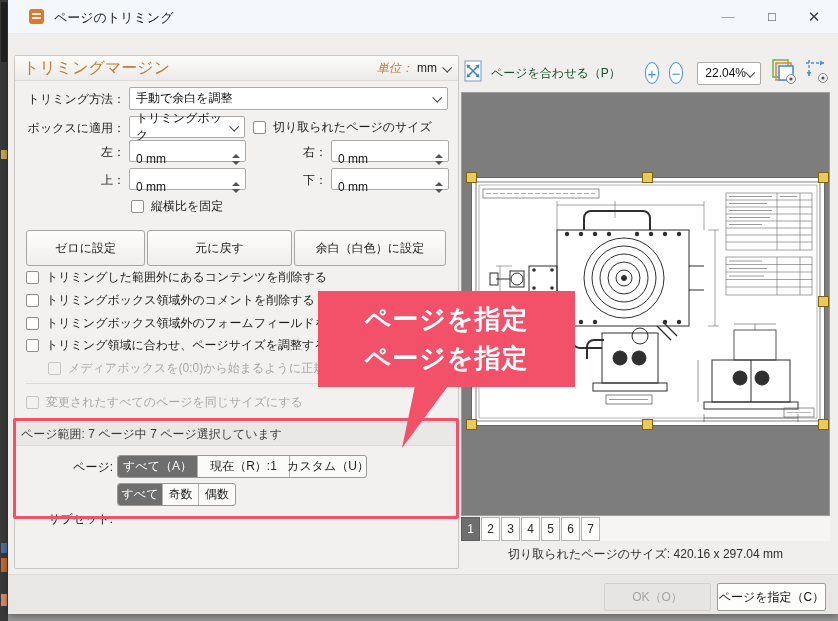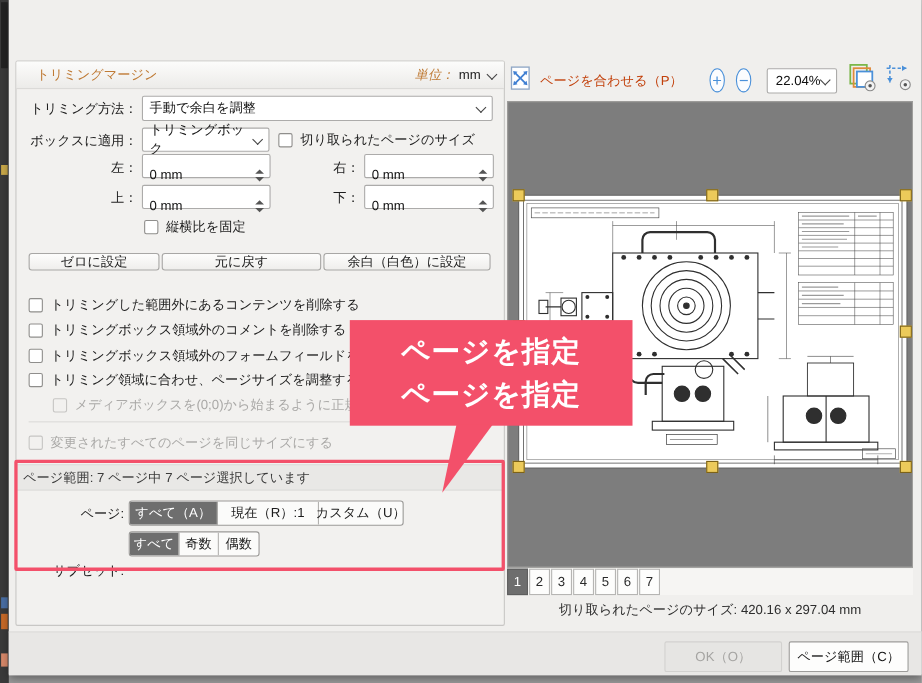--- a/index.html
+++ b/index.html
@@ -17,57 +17,57 @@
   .winbtn{position:absolute;top:3px;width:36px;height:27px;display:flex;align-items:center;justify-content:center;
           font-size:15px;color:#3c3c3c;cursor:default;}
   .winbtn.min{right:92px;color:#9a9a9a;font-size:13px;}
   .winbtn.max{right:48px;font-size:13px;}
   .winbtn.cls{right:6px;}
   
   .group{position:absolute;left:6px;top:55px;width:445px;height:514px;border:1px solid #c8c7c5;
          border-radius:2px;background:#f2f1ef;box-sizing:border-box;}
   .ghead{position:absolute;left:0;top:0;right:0;height:25px;background:linear-gradient(#fcfcfb,#ecebe9);
          border-bottom:1px solid #dbdad8;display:flex;align-items:center;padding:0 8px;box-sizing:border-box;}
-  .gtitle{font-size:12px;color:#bf7a34;margin-left:10px;}
+  .gtitle{font-size:16px;color:#bf7a34;}
   .unitwrap{margin-left:auto;display:flex;align-items:center;gap:4px;font-size:12px;}
   .unitlbl{color:#bf7a34;font-style:italic;}
   .unitval{color:#1c1c1c;display:flex;align-items:center;gap:6px;}
   .flabel{position:absolute;font-size:12px;color:#1c1c1c;text-align:right;line-height:22px;height:22px;}
   .combo{position:absolute;height:23px;background:#fff;border:1px solid #acabaa;border-radius:2px;
          box-sizing:border-box;display:flex;align-items:center;justify-content:space-between;
          padding:0 7px 0 6px;font-size:12px;color:#111;}
   .chev{display:inline-block;width:6px;height:6px;border-right:1.5px solid #444;border-bottom:1.5px solid #444;
         transform:rotate(45deg) translateY(-1px);flex:none;}
   .spin{position:absolute;height:22px;background:#fff;border:1px solid #acabaa;border-radius:2px;
         box-sizing:border-box;display:flex;align-items:center;padding:16px 5px 0 6px;font-size:12px;color:#111;}
   .spin .val{flex:1;}
   .spinbtns{display:flex;flex-direction:column;gap:3px;align-items:center;}
   .carup{width:0;height:0;border-left:4px solid transparent;border-right:4px solid transparent;border-bottom:4px solid #555;}
   .cardn{width:0;height:0;border-left:4px solid transparent;border-right:4px solid transparent;border-top:4px solid #555;}
   .cb{width:13px;height:13px;background:#fff;border:1px solid #8f8e8c;border-radius:2px;flex:none;box-sizing:border-box;}
   .cbrow{position:absolute;display:flex;align-items:center;gap:7px;font-size:12px;color:#1c1c1c;height:16px;white-space:nowrap;}
   .cbrow.disabled{color:#aaa9a7;}
   .cbrow.disabled .cb{border-color:#c6c5c3;background:#f2f1ef;}
-  .btn3{position:absolute;height:16px;background:linear-gradient(#fdfdfc,#efeeec);border:1px solid #a8a7a5;
+  .btn3{position:absolute;height:36px;background:linear-gradient(#fdfdfc,#efeeec);border:1px solid #a8a7a5;
         border-radius:3px;font-size:12px;color:#1c1c1c;display:flex;align-items:center;justify-content:center;box-sizing:border-box;}
   .sep{position:absolute;height:1px;background:#dcdbd9;}
   .rangebar{position:absolute;left:0;width:443px;height:24px;background:#e9e8e6;border-top:1px solid #dcdbd9;
             border-bottom:1px solid #dcdbd9;display:flex;align-items:center;font-size:12px;color:#3a3a3a;padding-left:6px;box-sizing:border-box;}
   .seg{position:absolute;display:flex;border:1px solid #9b9a98;border-radius:3px;overflow:hidden;background:#fbfbfa;
        height:23px;box-sizing:border-box;}
   .segcell{display:flex;align-items:center;justify-content:center;font-size:12px;color:#1c1c1c;
            border-right:1px solid #b3b2b0;box-sizing:border-box;white-space:nowrap;}
   .segcell:last-child{border-right:none;}
   .segcell.sel{background:#6e6e6e;color:#fff;}
   .infoicon{width:14px;height:14px;border-radius:50%;background:#4a90d9;color:#fff;font-size:10px;font-weight:bold;
             display:inline-flex;align-items:center;justify-content:center;font-style:normal;}
   .infoicon::after{content:"i";}
   
   .ptool{position:absolute;left:453px;top:55px;width:369px;height:36px;display:flex;align-items:center;}
-  .fitlbl{font-size:12px;color:#c2410c;margin-left:6px;white-space:nowrap;}
+  .fitlbl{font-size:12px;color:#14532d;margin-left:6px;white-space:nowrap;}
   .zoombtn{width:22px;height:22px;border:1.6px solid #4a90d9;border-radius:50%;background:#fbfcfe;color:#4a90d9;
            font-size:15px;line-height:1;display:flex;align-items:center;justify-content:center;box-sizing:border-box;}
   .zoomcombo{width:82px;height:23px;background:#fff;border:1px solid #acabaa;border-radius:2px;box-sizing:border-box;
              display:flex;align-items:center;justify-content:space-between;padding:0 7px;font-size:12px;color:#111;}
   .preview{position:absolute;left:453px;top:92px;width:369px;height:424px;background:#7d7d7d;
            border:1px solid #9e9d9b;box-sizing:border-box;overflow:hidden;}
   .page{position:absolute;left:10px;top:85px;width:352px;height:247px;background:#fff;box-shadow:0 0 0 1px #666;}
   .handle{position:absolute;width:11px;height:11px;background:#ecca5a;border:1px solid #7c6218;box-sizing:border-box;z-index:3;}
   .thumbbar{position:absolute;left:453px;top:517px;width:369px;height:24px;background:#f6f5f3;display:flex;align-items:stretch;}
   .thumb{width:19px;border:1px solid #b6b5b3;background:#fdfdfc;color:#2a2a2a;font-size:12px;display:flex;
@@ -97,20 +97,39 @@
   <div class="sliver">
     <div class="sp" style="top:2px;height:60px;background:#222;"></div>
     <div class="sp" style="top:150px;height:9px;background:#caa94a;"></div>
     <div class="sp" style="top:543px;height:10px;background:#4a6fa5;"></div>
     <div class="sp" style="top:558px;height:14px;background:#c86a28;"></div>
     <div class="sp" style="top:594px;height:12px;background:#d8896a;"></div>
   </div>
 
   <div class="dialog">
 
+    <div class="titlebar">
+      <span class="tb-icon">
+        <svg width="17" height="17" viewBox="0 0 17 17">
+          <rect x="1" y="1" width="15" height="15" rx="3" fill="#e0772f"></rect>
+          <rect x="4" y="5" width="9" height="2" fill="#fff" opacity=".9"></rect>
+          <rect x="4" y="9" width="9" height="2" fill="#fff" opacity=".9"></rect>
+        </svg>
+      </span>
+      <span class="tb-title">ページのトリミング</span>
+      <div class="winbtn min">
+        <span>—</span>
+      </div>
+      <div class="winbtn max">
+        <span>□</span>
+      </div>
+      <div class="winbtn cls">
+        <span>✕</span>
+      </div>
+    </div>
 
     <div class="group">
       <div class="ghead">
         <span class="gtitle">トリミングマージン</span>
         <span class="unitwrap">
           <span class="unitlbl">単位：</span>
           <span class="unitval">
             <span>mm</span>
             <i class="chev"></i>
           </span>
@@ -405,21 +424,21 @@
       <div class="thumb">4</div>
       <div class="thumb">5</div>
       <div class="thumb">6</div>
       <div class="thumb">7</div>
     </div>
 
     <div class="status">切り取られたページのサイズ: 420.16 x 297.04 mm</div>
 
     <div class="footer">
       <div class="fbtn ok">OK（O）</div>
-      <div class="fbtn cancel">ページ範囲（C）</div>
+      <div class="fbtn cancel">ページを指定（C）</div>
     </div>
 
     <div class="redrect"></div>
 
     <div class="callout">
       <span>ページを指定</span>
       <span>ページを指定</span>
     </div>
     <svg class="callout-tail" width="70" height="65" viewBox="0 0 70 65">
       <polygon points="27,0 60,0 14,62" fill="#f3506a"></polygon>

